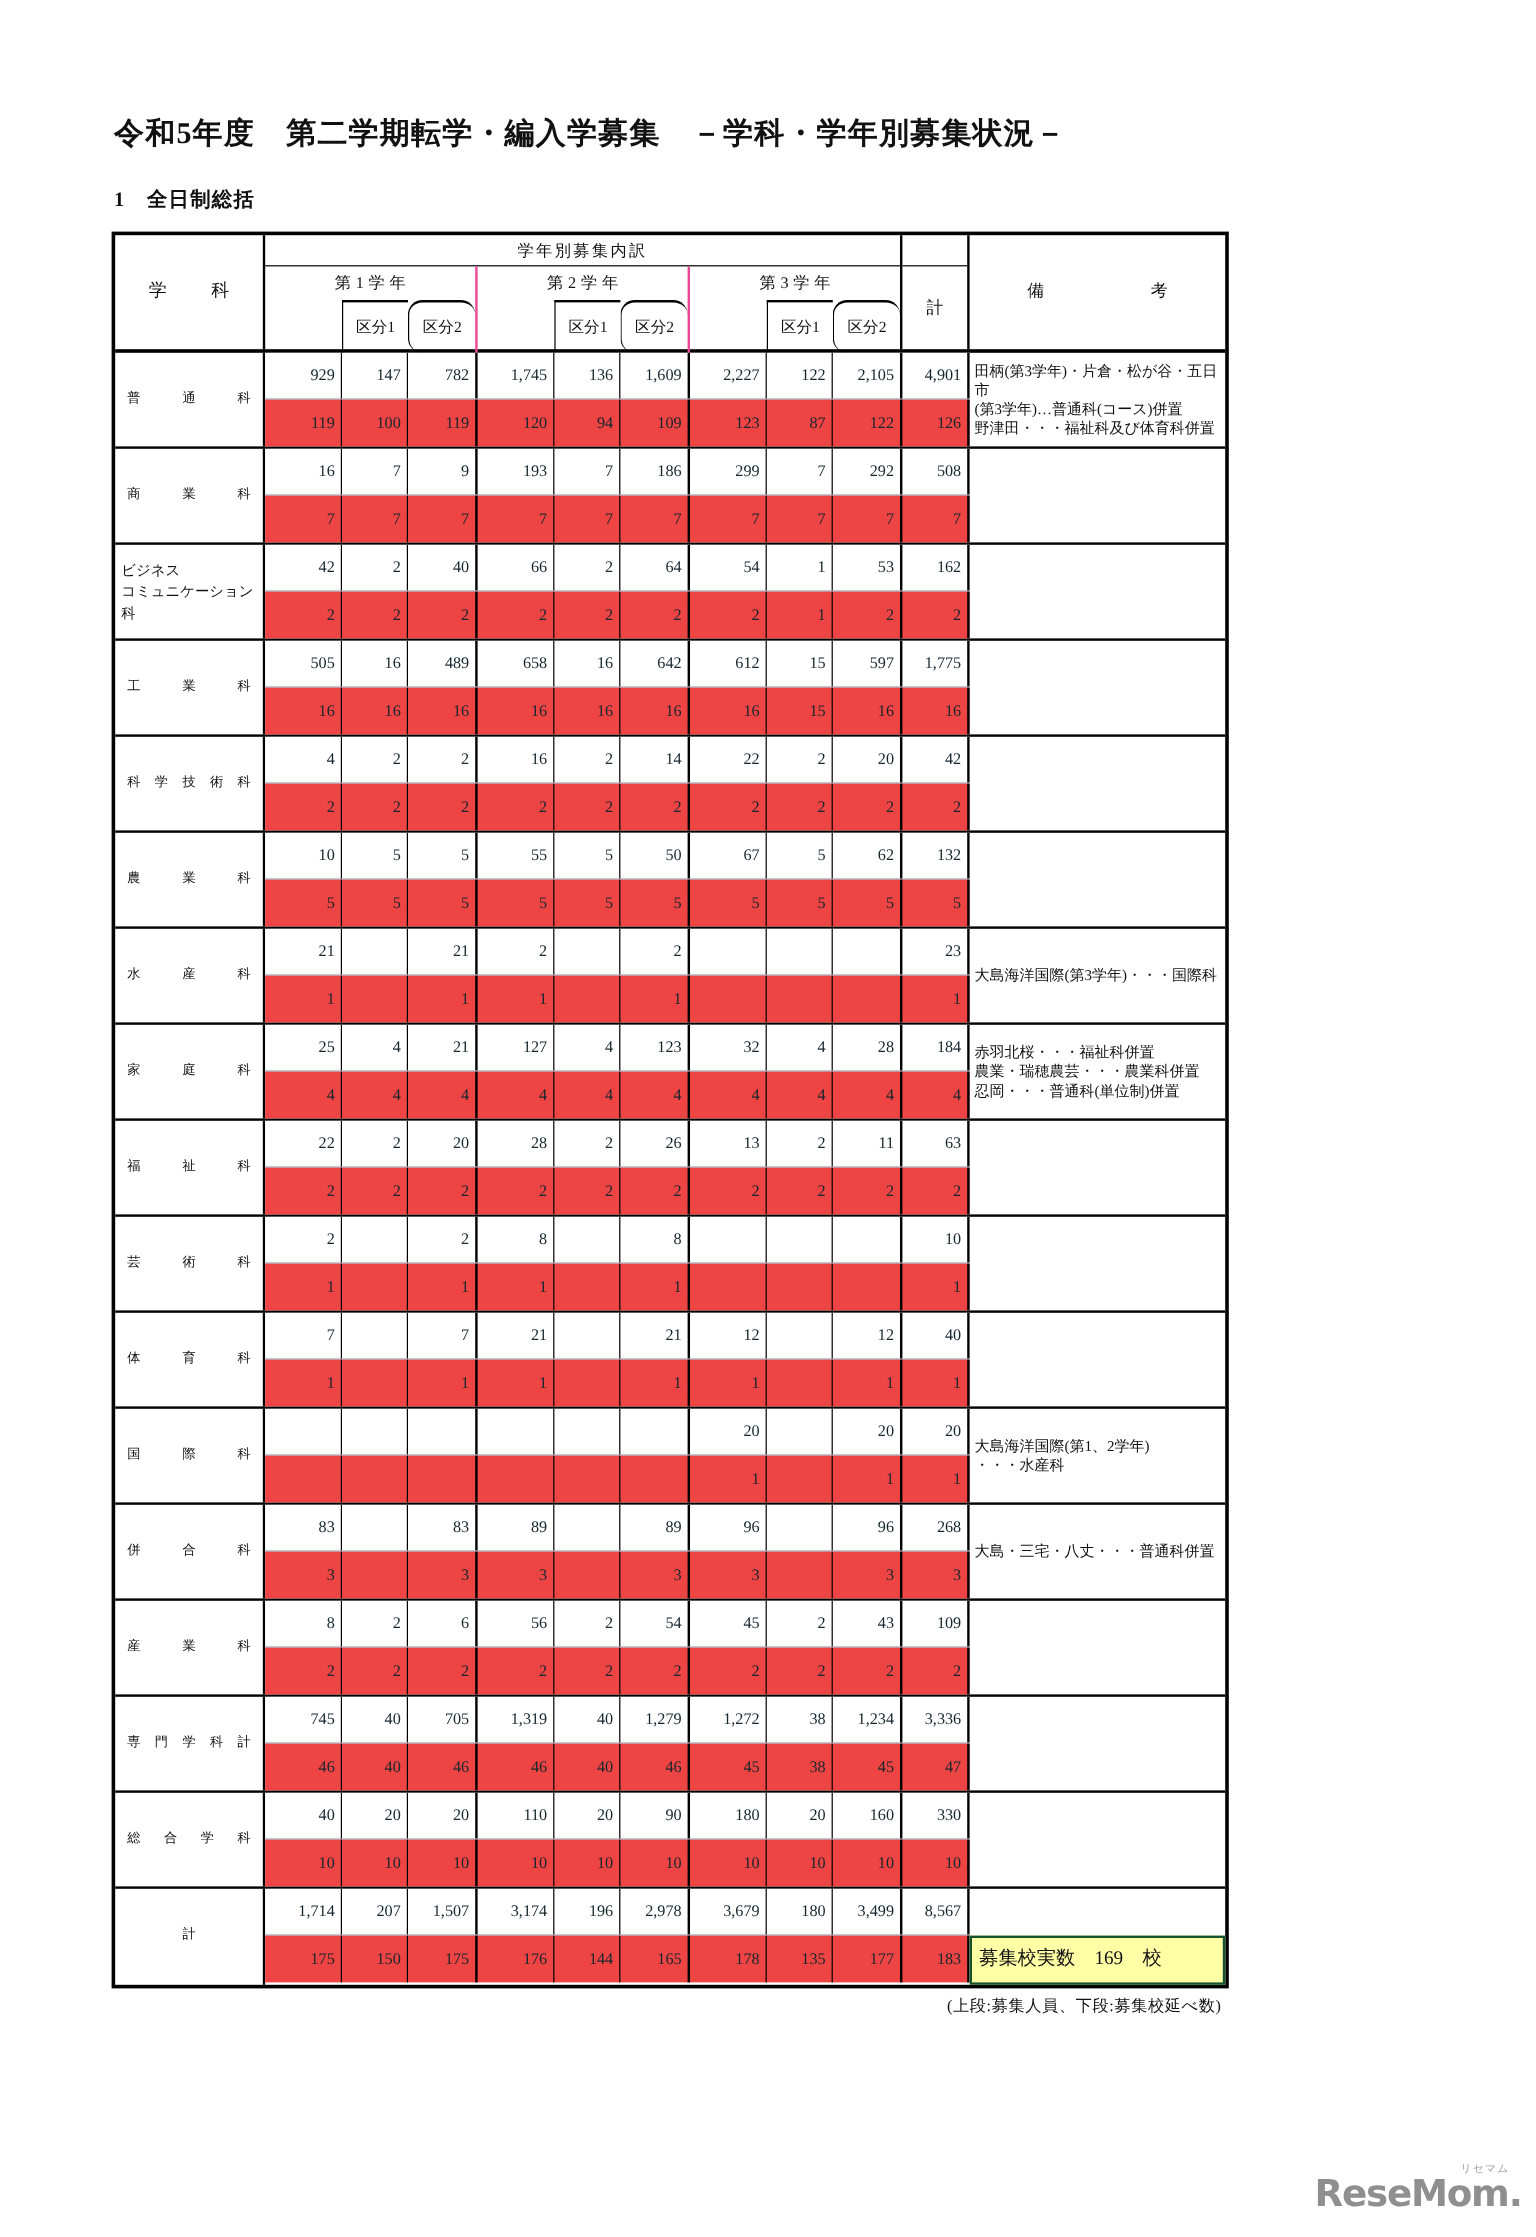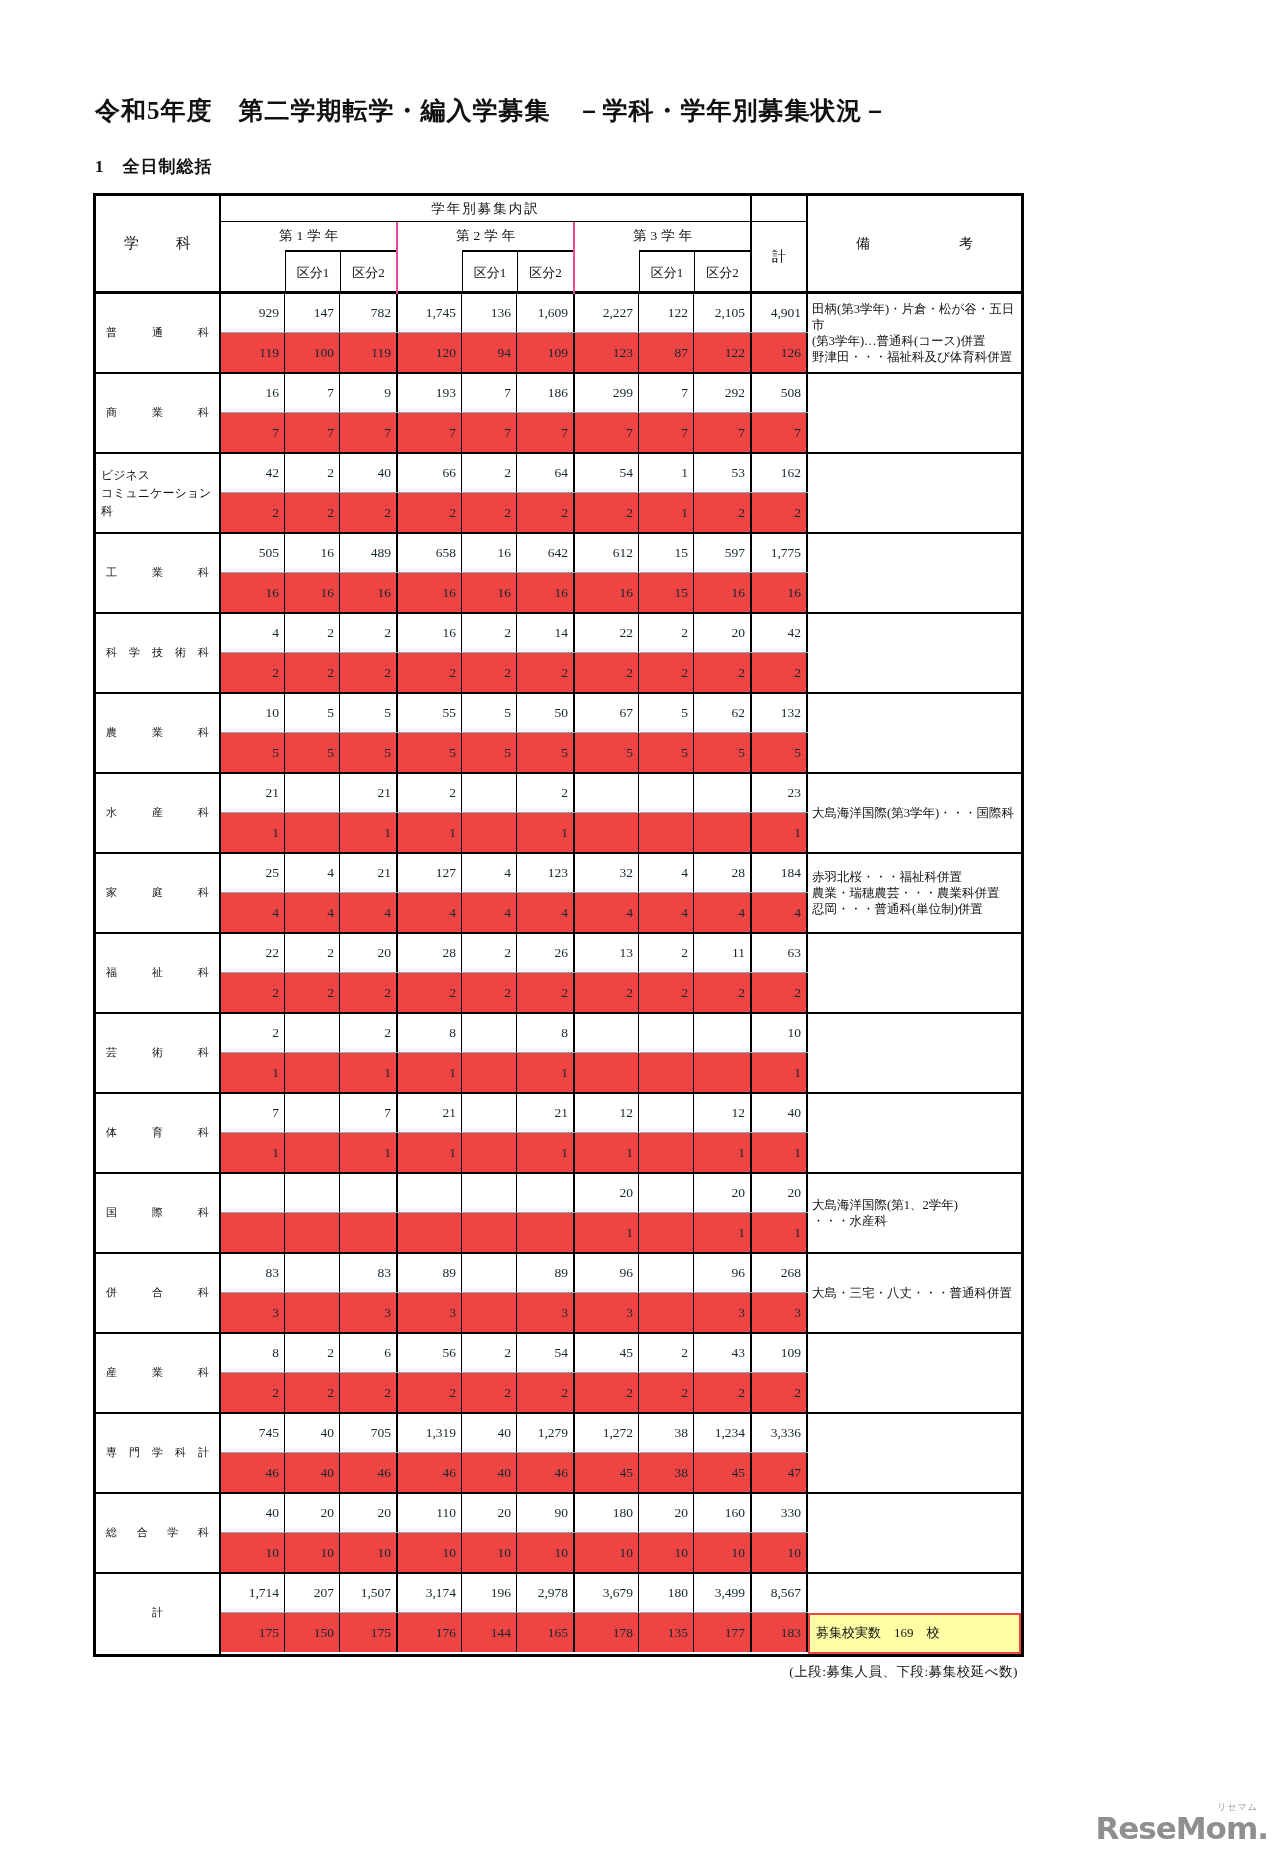--- a/index.html
+++ b/index.html
@@ -21,21 +21,21 @@
   .h-grades{display:flex;height:72px;}
   .h-group{width:177px;border-right:2px solid #ec4899;display:flex;flex-direction:column;}
   .h-group.g3{border-right:none;}
   .h-grade{height:28px;display:flex;align-items:center;justify-content:center;
            font-size:13.5px;letter-spacing:4px;text-indent:4px;}
   .h-krow{height:44px;display:flex;}
   .h-spacer{width:64px;}
   .h-kubun{border-top:2px solid #000;border-left:1px solid #000;display:flex;align-items:center;
            justify-content:center;font-size:13px;}
   .h-kubun.k1{width:55px;}
-  .h-kubun.k2{width:56px;flex:1;}
+  .h-kubun.k2{width:56px;flex:1;border-radius:12px;}
   .h-total{width:56px;border-right:2px solid #000;display:flex;flex-direction:column;}
   .h-total-top{height:26px;border-bottom:1px solid #000;}
   .h-total-label{flex:1;display:flex;align-items:center;justify-content:center;font-size:14px;}
   .h-remarks{flex:1;font-size:14px;line-height:95px;padding:0 48px;text-align:justify;text-align-last:justify;}
 
   
   .trow{display:flex;border-bottom:2px solid #000;height:80px;}
   .trow.last{border-bottom:none;}
   .dept{width:125px;border-right:2px solid #000;font-size:11px;padding:0 10px;
         text-align:justify;text-align-last:justify;line-height:77px;overflow:hidden;}
@@ -50,21 +50,21 @@
      font-size:13.5px;color:#15272e;border-right:1px solid #000;}
   .c.b{border-right:2px solid #000;}
   .c0,.c3,.c6{width:64px;}
   .c1,.c4,.c7{width:55px;}
   .c2,.c5,.c8{width:58px;}
   .c9{width:56px;}
   .remark{flex:1;display:flex;align-items:center;padding:2px 4px;font-size:12.5px;
           line-height:1.28;white-space:pre-line;color:#111;}
   .remark.hlw{display:block;position:relative;padding:0;}
   .hl{position:absolute;left:0;right:0;top:calc(50% - 1px);bottom:0;background:#ffffa6;
-      border:2px solid #ef4444;display:flex;align-items:center;padding-left:6px;font-size:13px;white-space:nowrap;}
+      border:2px solid #14532d;display:flex;align-items:center;padding-left:6px;font-size:16px;white-space:nowrap;}
 
   .footnote{position:absolute;left:93px;top:1663px;width:925px;text-align:right;font-size:13.5px;letter-spacing:0.5px;}
 
   .watermark{position:absolute;right:12px;top:1810px;font-family:"DejaVu Sans","Liberation Sans",sans-serif;
              font-weight:bold;font-size:31px;color:#8f8f8f;letter-spacing:-1px;}
   .wm-small{position:absolute;top:-9px;right:10px;font-size:9px;font-weight:normal;color:#a0a0a0;letter-spacing:1px;margin-left:23px;}
 </style>
 </head>
 <body>
 

